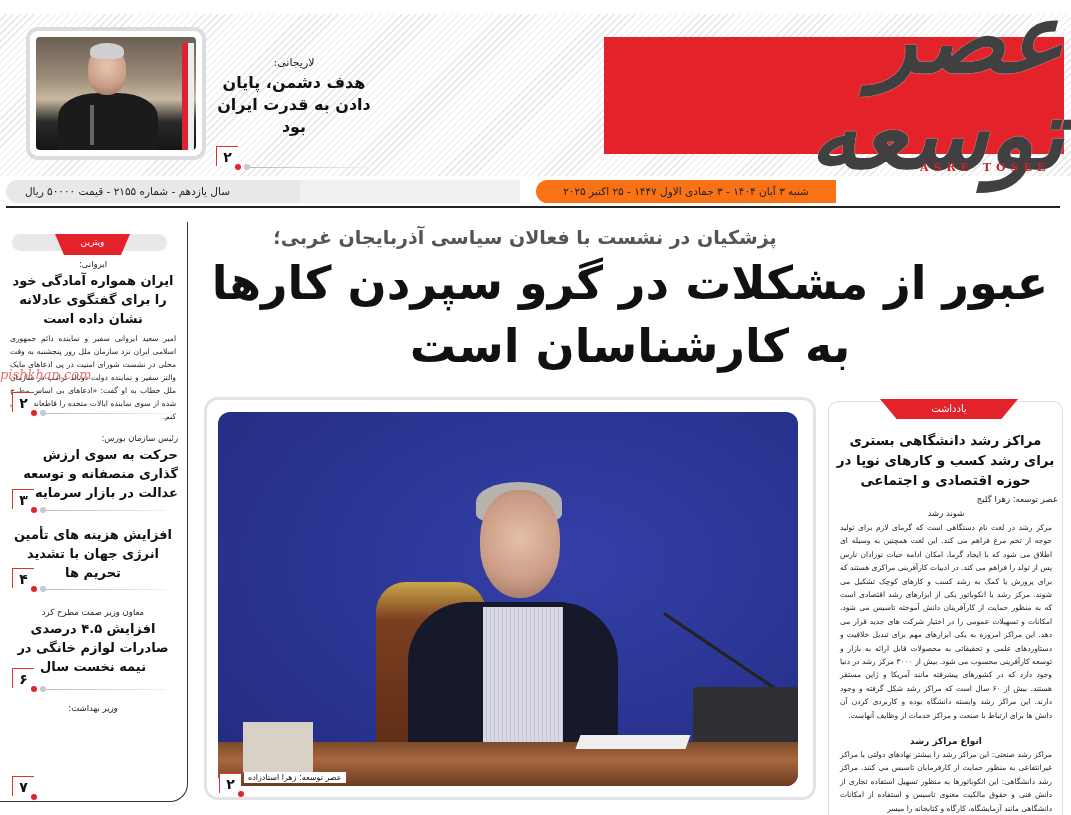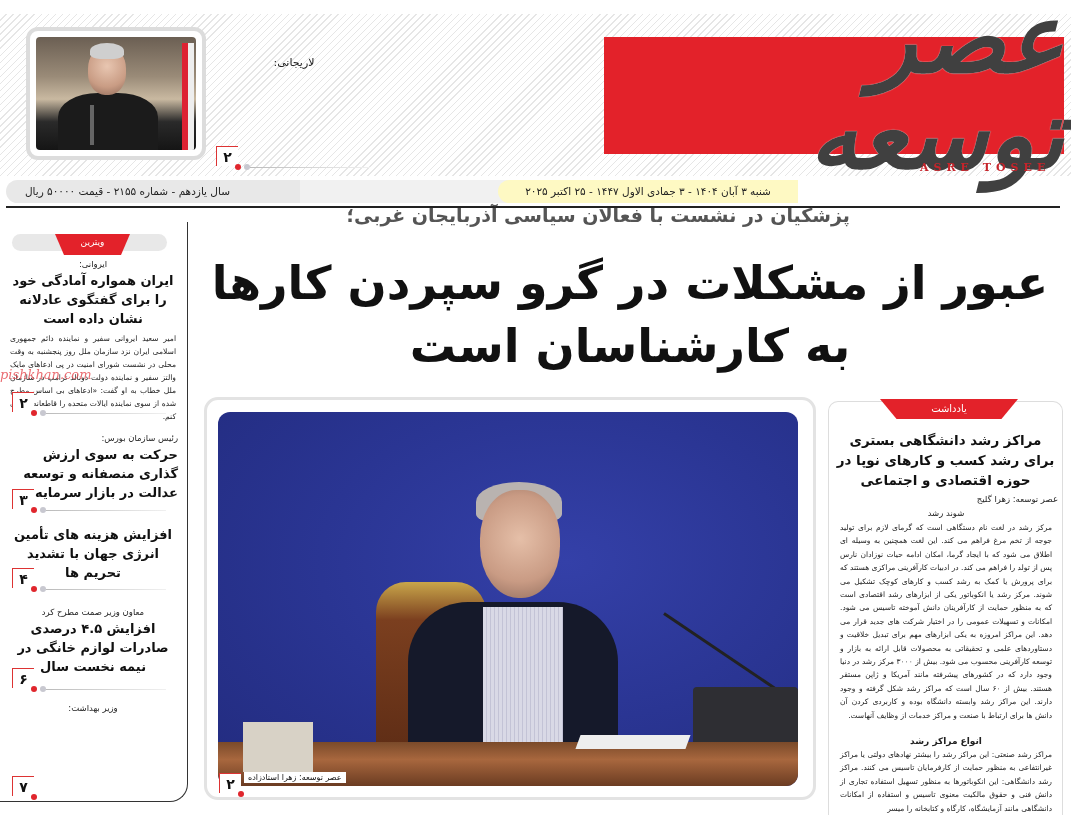--- a/index.html
+++ b/index.html
@@ -61,35 +61,35 @@
     .page-num::after {
       content: ""; position: absolute; right: -3px; bottom: -4px; width: 6px; height: 6px; border-radius: 50%; background: #e0262d;
     }
     .page-line {
       position: absolute; height: 1px; background: linear-gradient(90deg, #bbb, #f0f0f0);
     }
     .page-dot { position: absolute; width: 6px; height: 6px; border-radius: 50%; background: #c8c8d0; }
 
     
     .datebar-right {
-      position: absolute; left: 498px; top: 180px; width: 300px; height: 23px;
-      background: #fef9c3; border-radius: 12px 0 0 12px;
+      position: absolute; left: 536px; top: 180px; width: 300px; height: 23px;
+      background: #f97316; border-radius: 12px 0 0 12px;
       font-size: 10.5px; color: #222; text-align: center; line-height: 23px;
     }
     .datebar-left {
       position: absolute; left: 6px; top: 180px; width: 294px; height: 23px;
       background: #e8e8e8; border-radius: 12px 0 0 12px;
       font-size: 10.5px; color: #222; line-height: 23px; padding-right: 70px;
     }
     .datebar-strip { position: absolute; left: 300px; top: 180px; width: 220px; height: 23px; background: #f1f1f1; }
     .rule-top { position: absolute; left: 6px; top: 206px; width: 1054px; height: 2px; background: #222; }
 
     
     .supertitle {
-      position: absolute; left: 200px; top: 204px; width: 650px; 
+      position: absolute; left: 200px; top: 226px; width: 650px; text-align: center;
       font-size: 19px; font-weight: bold; color: #555;
     }
     .headline {
       position: absolute; left: 200px; top: 252px; width: 860px; text-align: center;
       font-size: 46px; font-weight: bold; line-height: 63px; color: #111;
       letter-spacing: -1px;
     }
 
     
     .lead-frame {
@@ -173,20 +173,21 @@
   <div class="teaser-photo">
     <div class="flag"></div>
     <div class="body"></div>
     <div class="head"></div>
     <div class="hair"></div>
     <div class="mic"></div>
   </div>
 </div>
 <div class="teaser-text">
   <div class="teaser-kicker">لاریجانی:</div>
+  <div class="teaser-title">هدف دشمن، پایان دادن به قدرت ایران بود</div>
 </div>
 <div class="page-num" style="left:216px;top:146px;">۲</div>
 <div class="page-dot" style="left:244px;top:164px;"></div>
 <div class="page-line" style="left:250px;top:167px;width:120px;"></div>
 
 <div class="datebar-left">سال یازدهم - شماره ۲۱۵۵ - قیمت ۵۰۰۰۰ ریال</div>
 <div class="datebar-strip"></div>
 <div class="datebar-right">شنبه ۳ آبان ۱۴۰۴ - ۳ جمادی الاول ۱۴۴۷ - ۲۵ اکتبر ۲۰۲۵</div>
 <div class="rule-top"></div>
 

